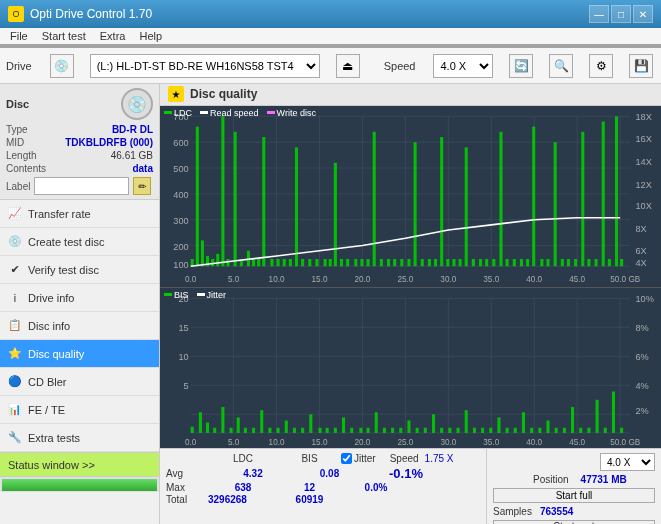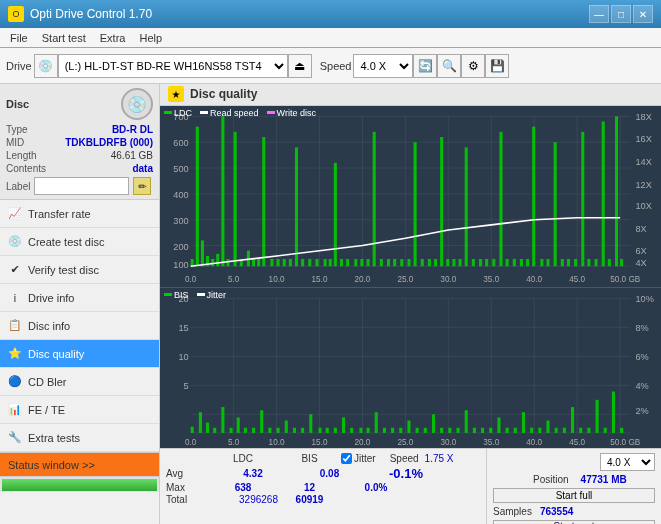--- a/index.html
+++ b/index.html
@@ -7,25 +7,25 @@
     
     
     .title-bar { background: linear-gradient(to bottom, #4a9fd4, #2d7db3); height: 28px; display: flex; align-items: center; justify-content: space-between; padding: 0 8px; color: white; }
     .title-bar-left { display: flex; align-items: center; gap: 6px; }
     .title-bar-icon { width: 16px; height: 16px; background: #ffd700; border-radius: 2px; display: flex; align-items: center; justify-content: center; font-size: 9px; color: #333; }
     .title-bar-title { font-size: 12px; font-weight: normal; }
     .title-bar-controls { display: flex; gap: 2px; }
     .title-btn { width: 20px; height: 18px; background: rgba(255,255,255,0.2); border: 1px solid rgba(255,255,255,0.3); color: white; font-size: 10px; cursor: pointer; display: flex; align-items: center; justify-content: center; }
     
     
-    .menu-bar { background: #f5f5f5; height: 20px; display: flex; align-items: center; padding: 0 4px; border-bottom: 1px solid #a3a3a3; gap: 2px; }
+    .menu-bar { background: #f5f5f5; height: 20px; display: flex; align-items: center; padding: 0 4px; border-bottom: 4px solid #a3a3a3; gap: 2px; }
     .menu-item { padding: 1px 6px; font-size: 11px; cursor: pointer; color: #333; }
     
     
-    .toolbar { background: #f5f5f5; height: 36px; display: flex; align-items: center; padding: 0 6px; border-bottom: 1px solid #ccc; gap: 0; }
+    .toolbar { background: #f5f5f5; height: 36px; display: flex; align-items: center; padding: 0 6px; border-bottom: 1px solid #ccc; gap: 16px; }
     .toolbar-label { font-size: 11px; color: #333; margin-right: 2px; }
     .drive-select { height: 24px; font-size: 11px; border: 1px solid #aaa; background: white; padding: 0 2px; min-width: 230px; }
     .toolbar-btn { width: 24px; height: 24px; background: #f5f5f5; border: 1px solid #aaa; display: flex; align-items: center; justify-content: center; cursor: pointer; font-size: 12px; }
     .speed-label { font-size: 11px; color: #333; margin-left: 8px; margin-right: 2px; }
     .speed-select { height: 24px; font-size: 11px; border: 1px solid #aaa; background: white; padding: 0 2px; width: 60px; }
     
     
     .main { display: flex; height: 454px; }
     
     
@@ -43,21 +43,21 @@
     .label-row { display: flex; align-items: center; gap: 4px; margin-top: 3px; }
     .label-input { height: 18px; border: 1px solid #aaa; width: 95px; font-size: 10px; padding: 0 2px; }
     .label-btn { width: 18px; height: 18px; background: #e8d87c; border: 1px solid #b8a830; display: flex; align-items: center; justify-content: center; cursor: pointer; font-size: 10px; }
     
     
     .nav-item { height: 28px; display: flex; align-items: center; padding: 0 8px; cursor: pointer; border-bottom: 1px solid #ddd; gap: 6px; font-size: 11px; color: #333; }
     .nav-item.active { background: #3399ff; color: white; }
     .nav-icon { width: 14px; height: 14px; display: flex; align-items: center; justify-content: center; font-size: 11px; }
     
     
-    .status-btn { height: 24px; display: flex; align-items: center; padding: 0 8px; cursor: pointer; border-top: 1px solid #ccc; font-size: 11px; color: #333; background: #f97316; gap: 4px; }
+    .status-btn { height: 24px; display: flex; align-items: center; padding: 0 8px; cursor: pointer; border-top: 1px solid #ccc; font-size: 11px; color: #333; background: #bef264; gap: 4px; }
     
     
     .progress-bar-container { height: 16px; background: #e0e0e0; border-top: 1px solid #ccc; display: flex; align-items: center; padding: 0 2px; }
     .progress-bar-inner { height: 12px; background: linear-gradient(to bottom, #66dd66, #33aa33); width: 100%; }
     
     
     .content { flex: 1; background: #f5f5f5; display: flex; flex-direction: column; }
     
     
     .dq-header { background: #e8e8e8; height: 22px; display: flex; align-items: center; padding: 0 8px; gap: 6px; border-bottom: 1px solid #ccc; }
@@ -486,21 +486,21 @@
 
           <div style="display:flex; margin-bottom:1px; align-items:center; gap:4px;">
             <div style="width:38px; font-size:10px; color:#333;">Max</div>
             <div style="width:70px; text-align:center; font-size:10px; color:#0000cc; font-weight:bold;">638</div>
             <div style="width:55px; text-align:center; font-size:10px; color:#0000cc; font-weight:bold;">12</div>
             <div style="width:70px; text-align:center; font-size:10px; color:#0000cc; font-weight:bold;">0.0%</div>
           </div>
 
           <div style="display:flex; align-items:center; gap:4px;">
             <div style="width:38px; font-size:10px; color:#333;">Total</div>
-            <div style="width:70px; text-align:right; font-size:10px; color:#0000cc; font-weight:normal;">3296268</div>
+            <div style="width:70px; text-align:left; font-size:10px; color:#0000cc; font-weight:bold;">3296268</div>
             <div style="width:55px; text-align:center; font-size:10px; color:#0000cc; font-weight:bold;">60919</div>
           </div>
         </div>
 
         <div style="width:175px; padding:4px 6px; display:flex; flex-direction:column; gap:3px; border-left:1px solid #ccc;">
 
           <div style="display:flex; align-items:center; justify-content:flex-end; gap:4px;">
             <select class="speed-sel">
               <option>4.0 X</option>
             </select>

